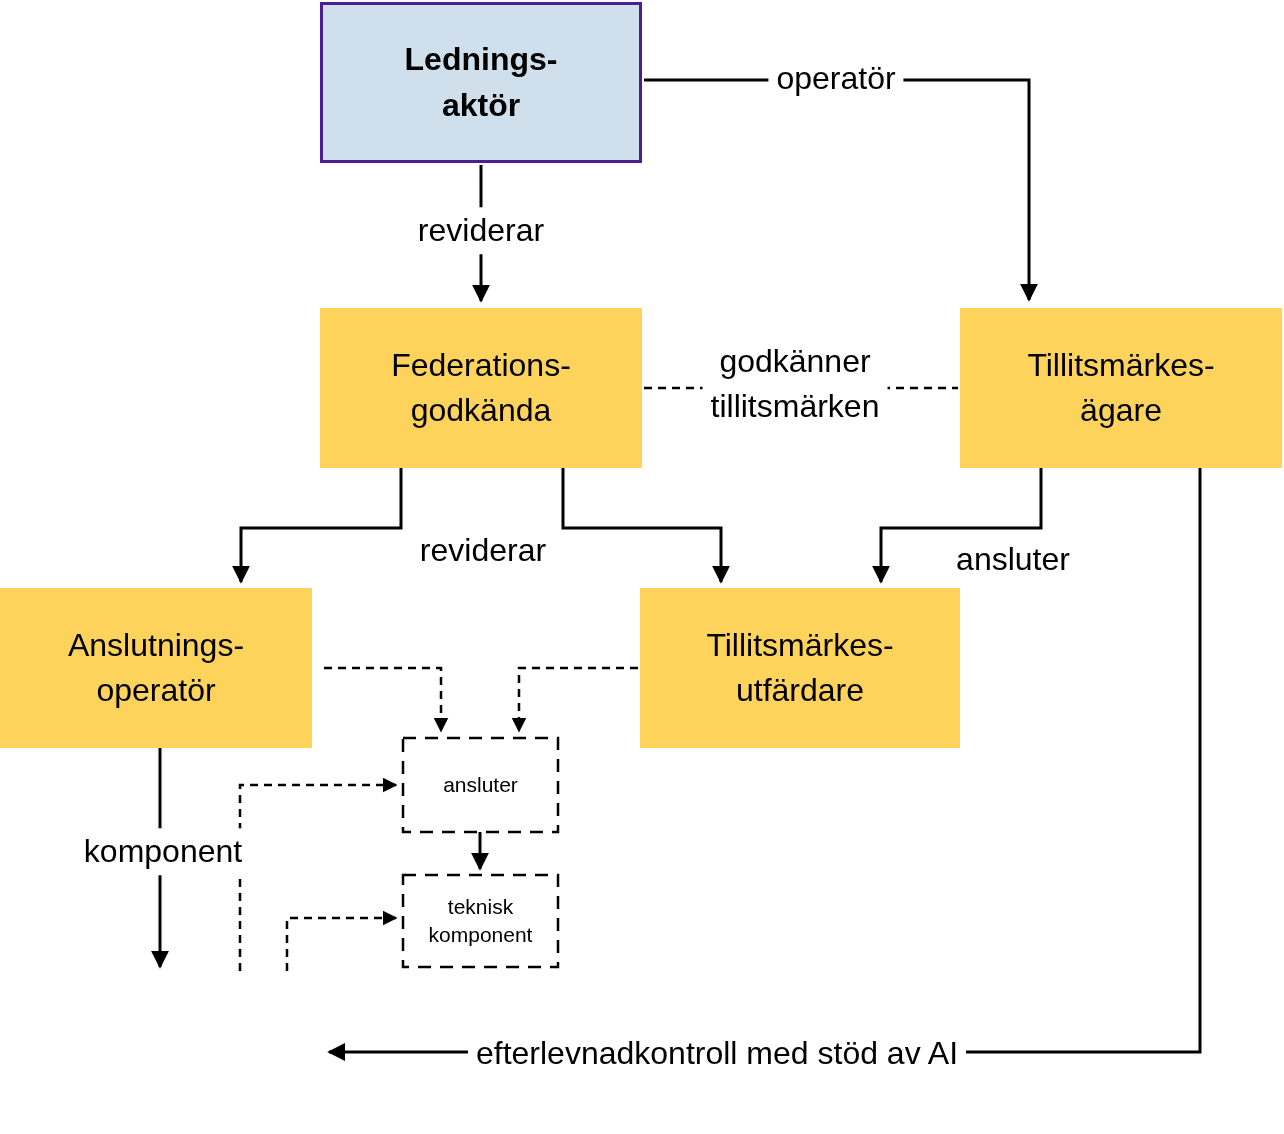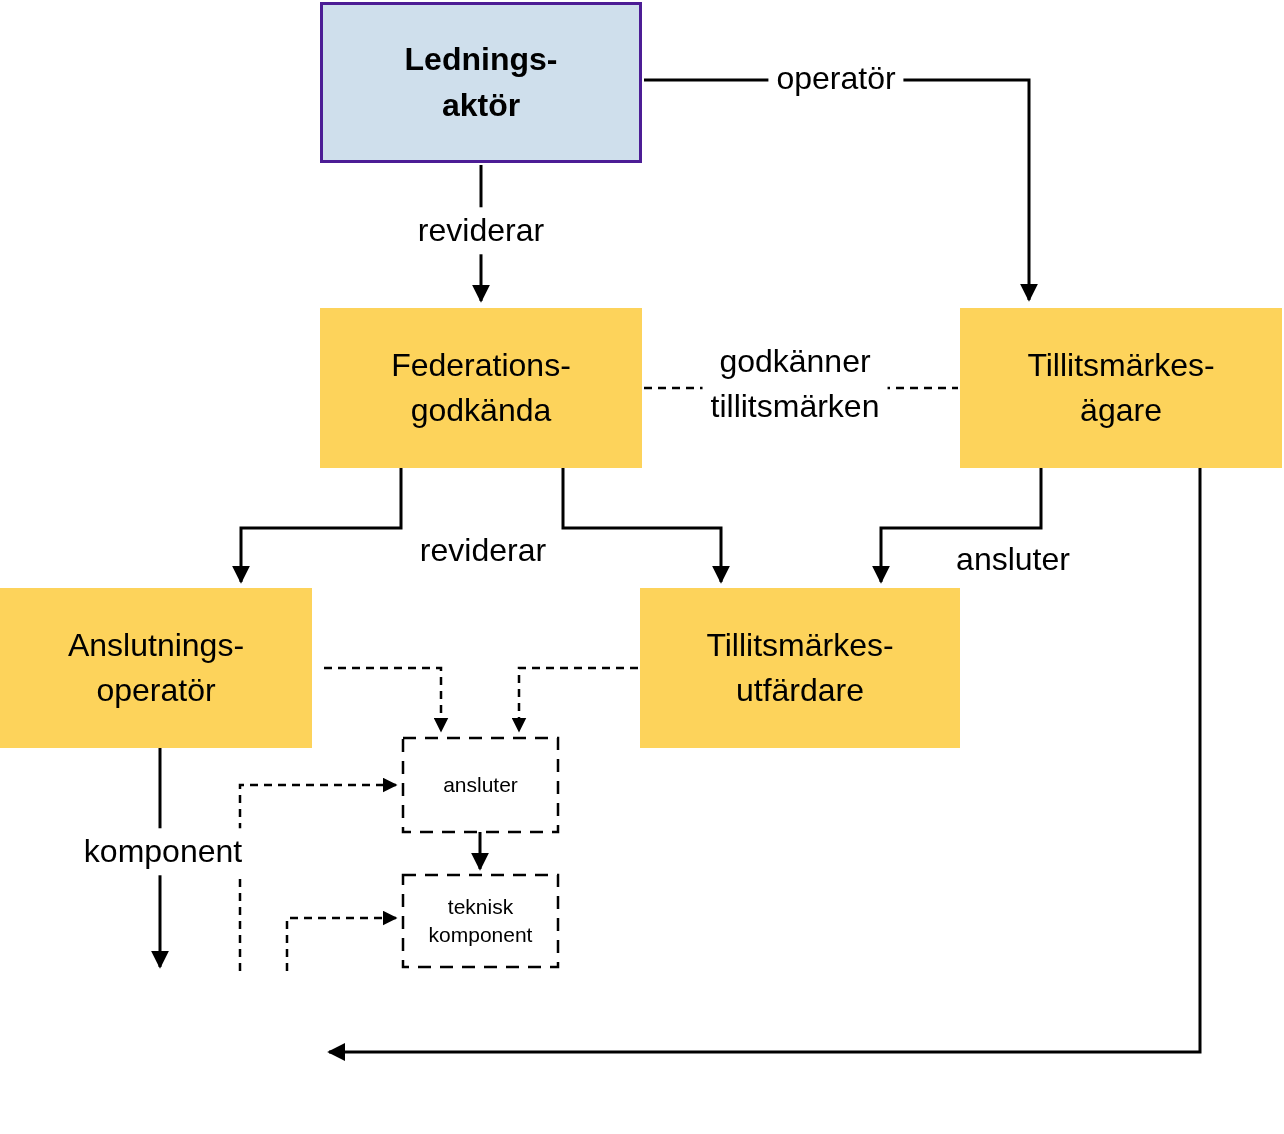--- a/index.html
+++ b/index.html
@@ -99,14 +99,15 @@
 
   <div class="edge-label" style="left:795px;top:384px;">godkänner
 tillitsmärken</div>
 
   <div class="edge-label" style="left:483px;top:551px;">reviderar</div>
 
   <div class="edge-label" style="left:1013px;top:560px;">ansluter</div>
 
   <div class="edge-label" style="left:163px;top:852px;">komponent</div>
 
+  <div class="edge-label" style="left:717px;top:1054px;">efterlevnadkontroll med stöd av AI</div>
 
 </div>
 
 </body></html>

